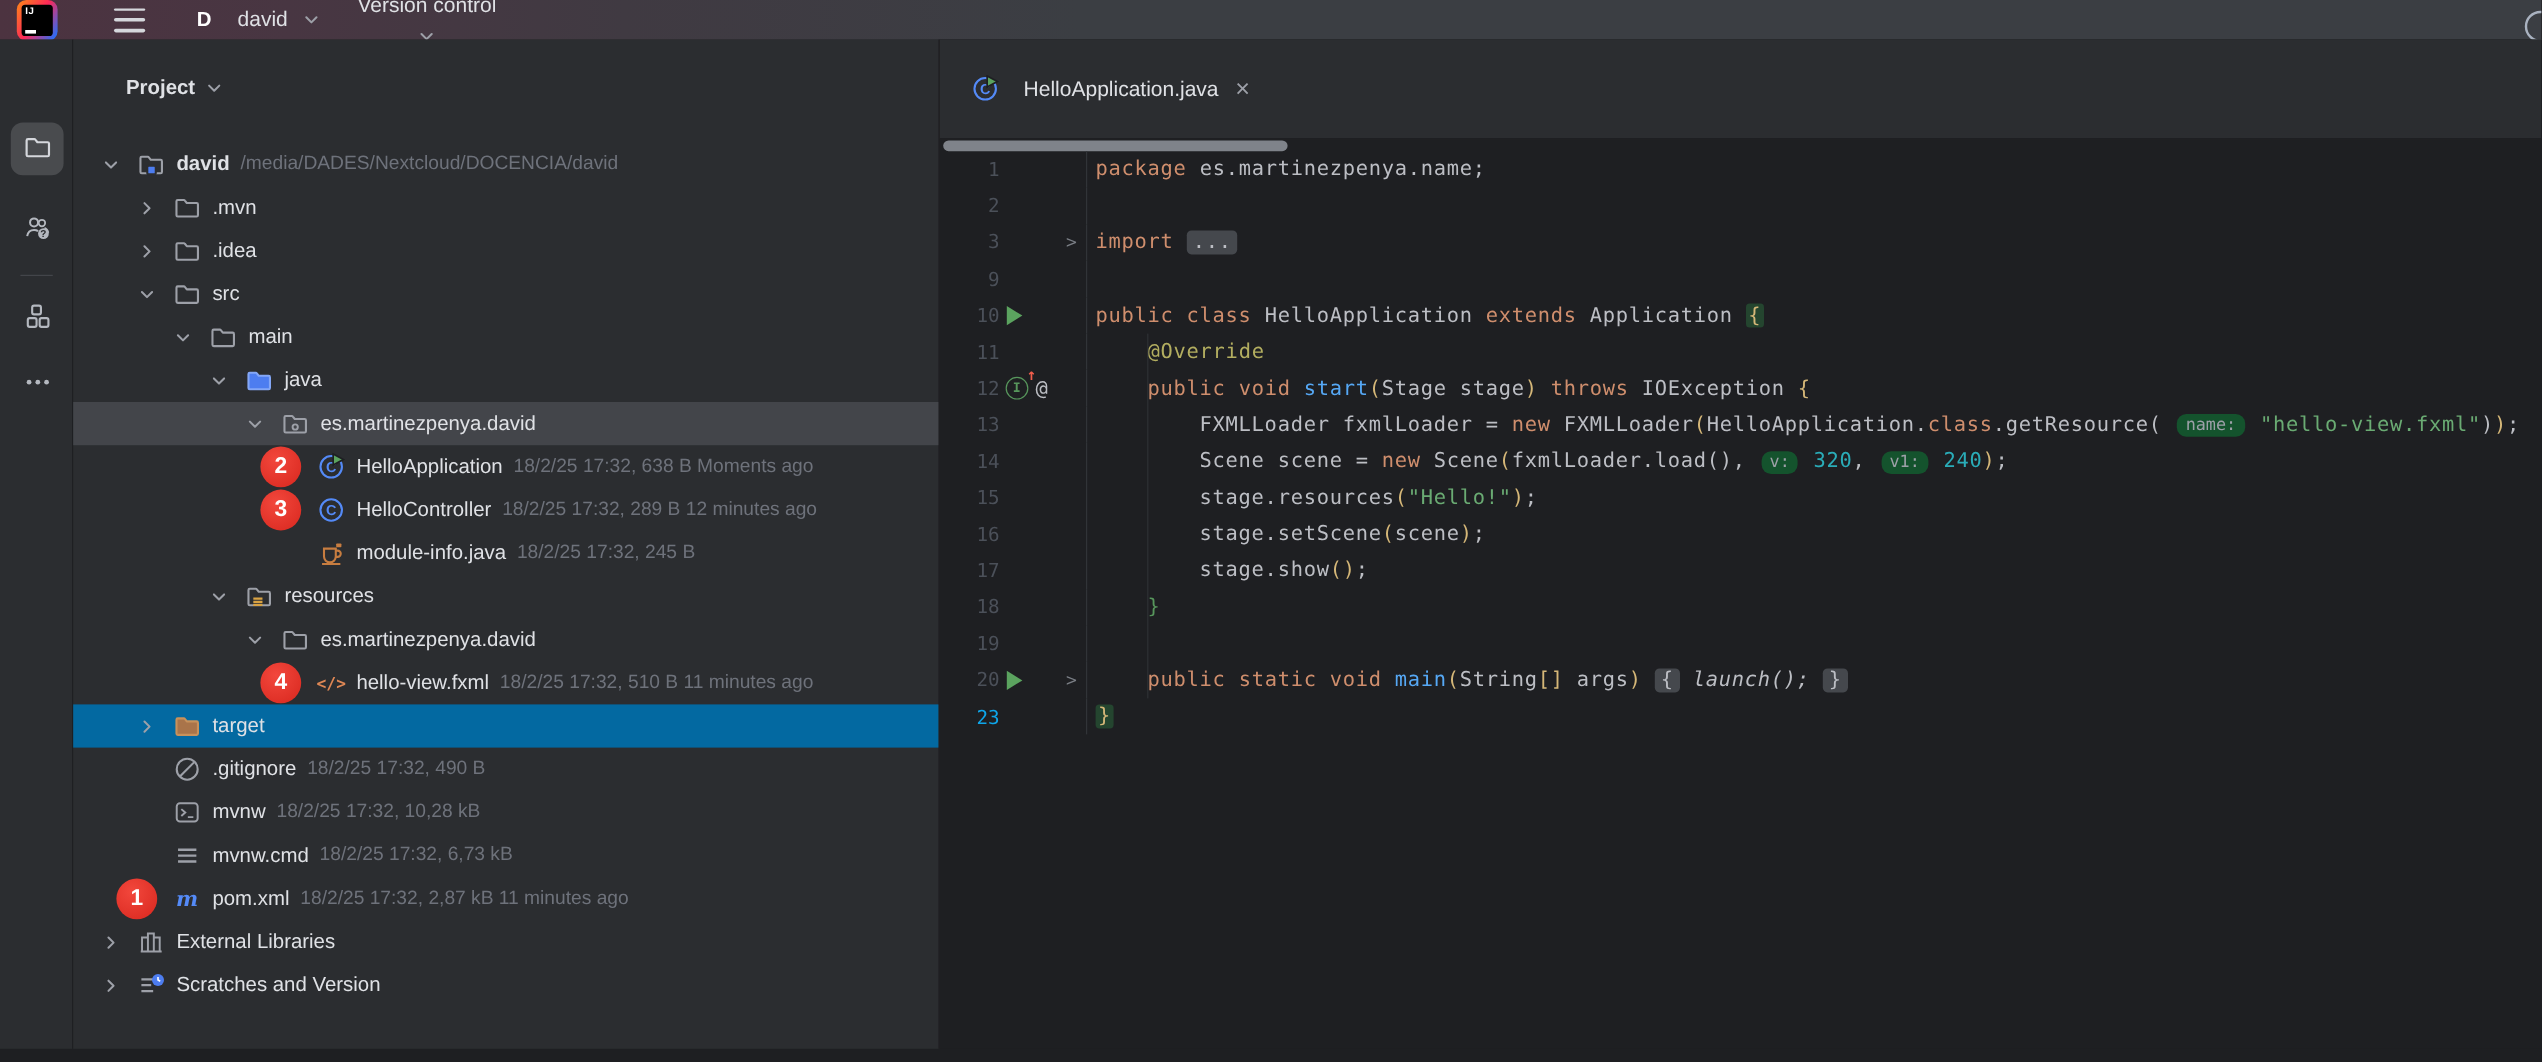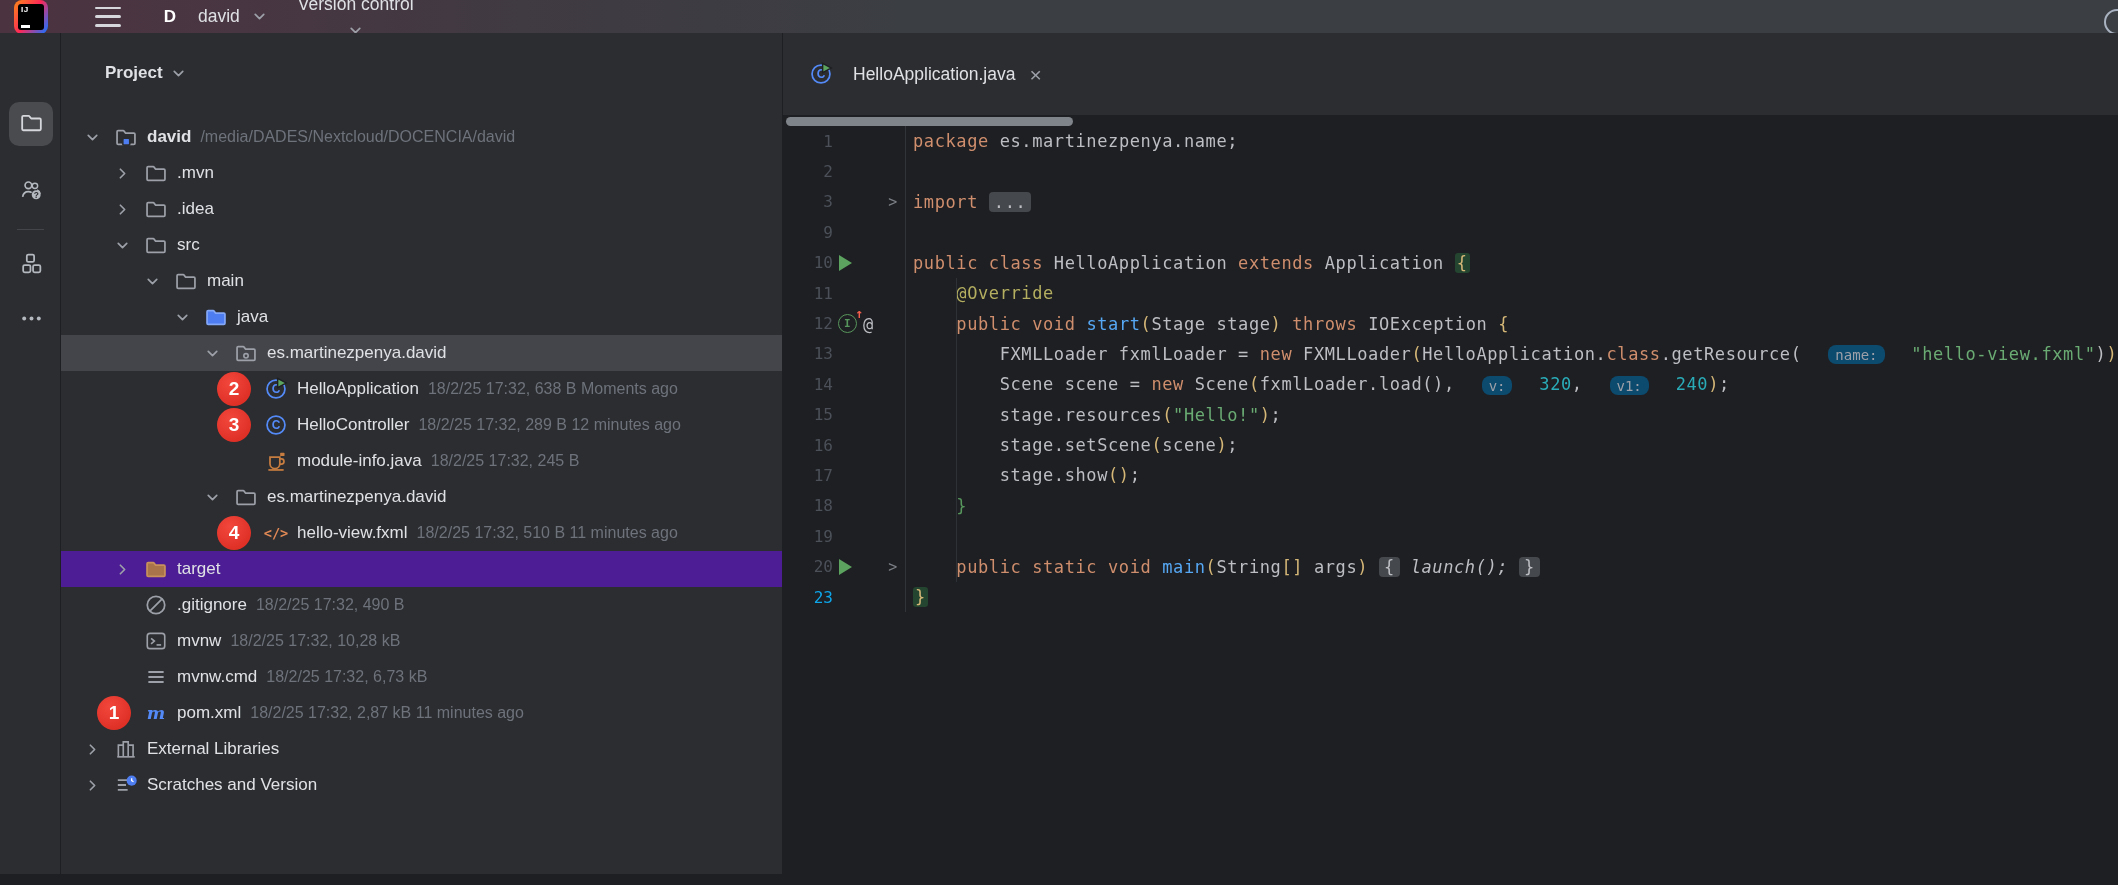--- a/index.html
+++ b/index.html
@@ -38,21 +38,21 @@
   .ab-divider { position:absolute; top:196px; left:17px; width:27px; height:1px; background:#43454A; }
 
   
   .panel { width:722px; background:#2B2D30; border-right:1px solid #1E1F22; position:relative; flex:none; }
   .panel-header { position:absolute; top:30px; left:44px; display:flex; align-items:center; gap:7px;
                   color:#DFE1E5; font-size:17px; font-weight:600; cursor:pointer; }
   .tree { position:absolute; top:86px; left:0; right:0; }
   .tree-row { height:36px; display:flex; align-items:center; position:relative;
               font-size:17px; color:#DFE1E5; white-space:nowrap; cursor:pointer; }
   .tree-row.selected { background:#43454A; }
-  .tree-row.excluded { background:#4c1d95; }
+  .tree-row.excluded { background:#0369a1; }
   .chevslot { width:30px; flex:none; display:flex; align-items:center; }
   .ticon { width:24px; margin-right:9px; flex:none; display:flex; align-items:center; }
   .tlabel.bold { font-weight:bold; }
   .tmeta { color:#6E727B; font-size:16px; margin-left:9px; }
   .badge { position:absolute; top:1px; width:34px; height:34px; border-radius:50%;
            background:radial-gradient(circle at 38% 32%,#F2473C,#D8271E); color:#fff; font-size:19px; font-weight:bold;
            display:flex; align-items:center; justify-content:center; z-index:2; }
 
   
   .editor { flex:1; background:#1E1F22; position:relative; overflow:hidden; }
@@ -83,22 +83,22 @@
   .tok-kw  { color:#CF8E6D; }
   .tok-id  { color:#BCBEC4; }
   .tok-mth { color:#56A8F5; }
   .tok-ann { color:#B3AE60; }
   .tok-str { color:#6AAB73; }
   .tok-num { color:#2AACB8; }
   .tok-bry { color:#D5B778; }
   .tok-brg { color:#57965C; }
   .tok-ital { color:#BCBEC4; font-style:italic; }
   .tok-brhl { color:#D5B778; background:#24452F; border-radius:3px; padding:0 2px; }
-  .tok-hint { font-size:14px; letter-spacing:0; background:#0c4a6e; color:#9DA0A8;
-              border-radius:8px; padding:1.5px 7px; margin:0 16px; }
+  .tok-hint { font-size:14px; letter-spacing:0; background:#14532d; color:#9DA0A8;
+              border-radius:8px; padding:1.5px 7px; margin:0 2px; }
   .tok-fold { background:#45484D; color:#BCBEC4; border-radius:4px; padding:0 5px; }
 </style>
 </head>
 <body>
 
 <div class="topbar">
   <div class="logo">
     <div class="logo-in"></div>
       <span class="logo-ij">IJ</span>
       <span class="logo-ul"></span>
@@ -297,20 +297,34 @@
             <svg width="24" height="24" viewBox="0 0 22 22" fill="none">
               <path d="M5.5 7.5h9v6a4.5 4.5 0 0 1-9 0v-6z" stroke="#C77D40" stroke-width="1.6"></path>
               <path d="M14.5 9h1.4a2.4 2.4 0 0 1 0 4.8h-1.6" stroke="#C77D40" stroke-width="1.6"></path>
               <path d="M4 19.2h14" stroke="#C77D40" stroke-width="1.6"></path>
               <rect x="14.8" y="3.5" width="4" height="3" rx=".6" fill="#C77D40"></rect>
             </svg>
           </span>
           <span class="tlabel">module-info.java</span>
           <span class="tmeta">18/2/25 17:32, 245 B</span>
         </div>
+        <div class="tree-row" style="padding-left: 113px;">
+          <span class="chevslot">
+            <svg width="17" height="17" viewBox="0 0 16 16" fill="none">
+              <path d="M4 6l4 4 4-4" stroke="#9DA0A8" stroke-width="1.6" stroke-linecap="round" stroke-linejoin="round"></path>
+            </svg>
+          </span>
+          <span class="ticon">
+            <svg width="24" height="24" viewBox="0 0 22 22" fill="none">
+              <path d="M2.8 6.2c0-.6.4-1 1-1h4.6c.3 0 .6.1.8.4l1.5 1.9H18.2c.6 0 1 .4 1 1v8.3c0 .6-.4 1-1 1H3.8c-.6 0-1-.4-1-1V6.2z" stroke="#9DA0A8" stroke-width="1.6" fill="none" stroke-linejoin="round"></path>
+              <path d="M6.5 12.7h7M6.5 15.2h7M6.5 17.4h7" stroke="#D9A343" stroke-width="1.7"></path>
+            </svg>
+          </span>
+          <span class="tlabel">resources</span>
+        </div>
         <div class="tree-row" style="padding-left: 143px;">
           <span class="chevslot">
             <svg width="17" height="17" viewBox="0 0 16 16" fill="none">
               <path d="M4 6l4 4 4-4" stroke="#9DA0A8" stroke-width="1.6" stroke-linecap="round" stroke-linejoin="round"></path>
             </svg>
           </span>
           <span class="ticon">
             <svg width="24" height="24" viewBox="0 0 22 22" fill="none">
               <path d="M2.8 6.2c0-.6.4-1 1-1h4.6c.3 0 .6.1.8.4l1.5 1.9H18.2c.6 0 1 .4 1 1v8.3c0 .6-.4 1-1 1H3.8c-.6 0-1-.4-1-1V6.2z" stroke="#9DA0A8" stroke-width="1.6" fill="none" stroke-linejoin="round"></path>
             </svg>

